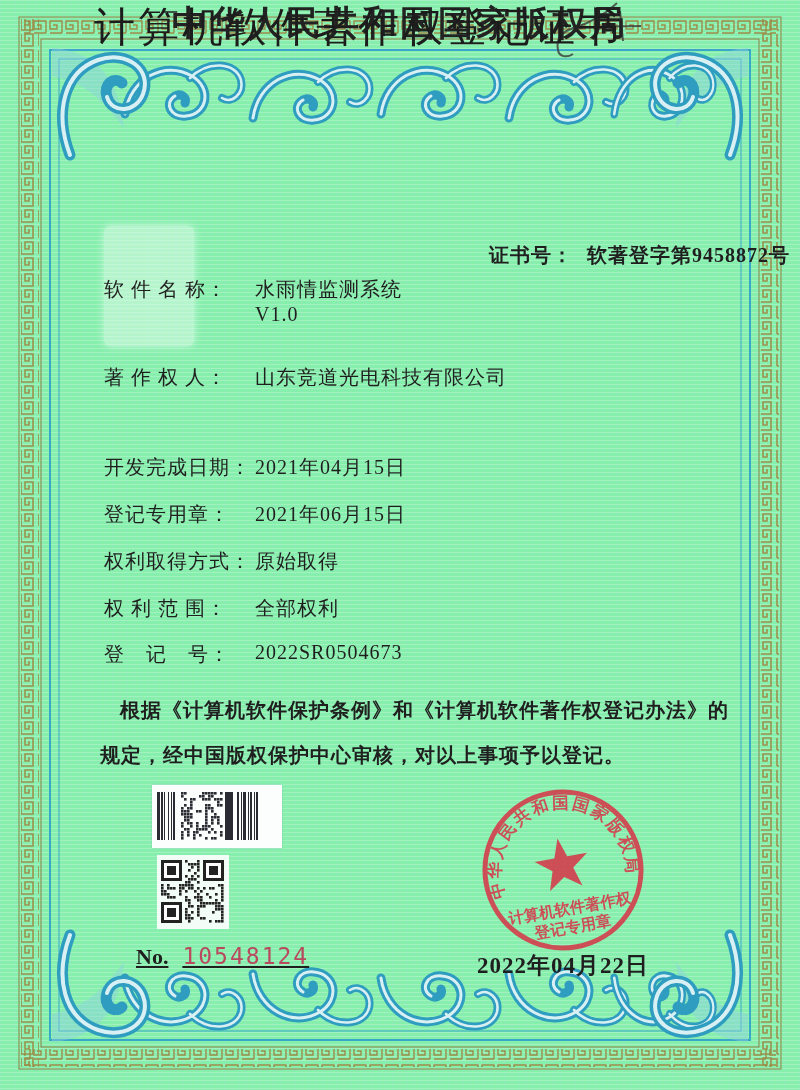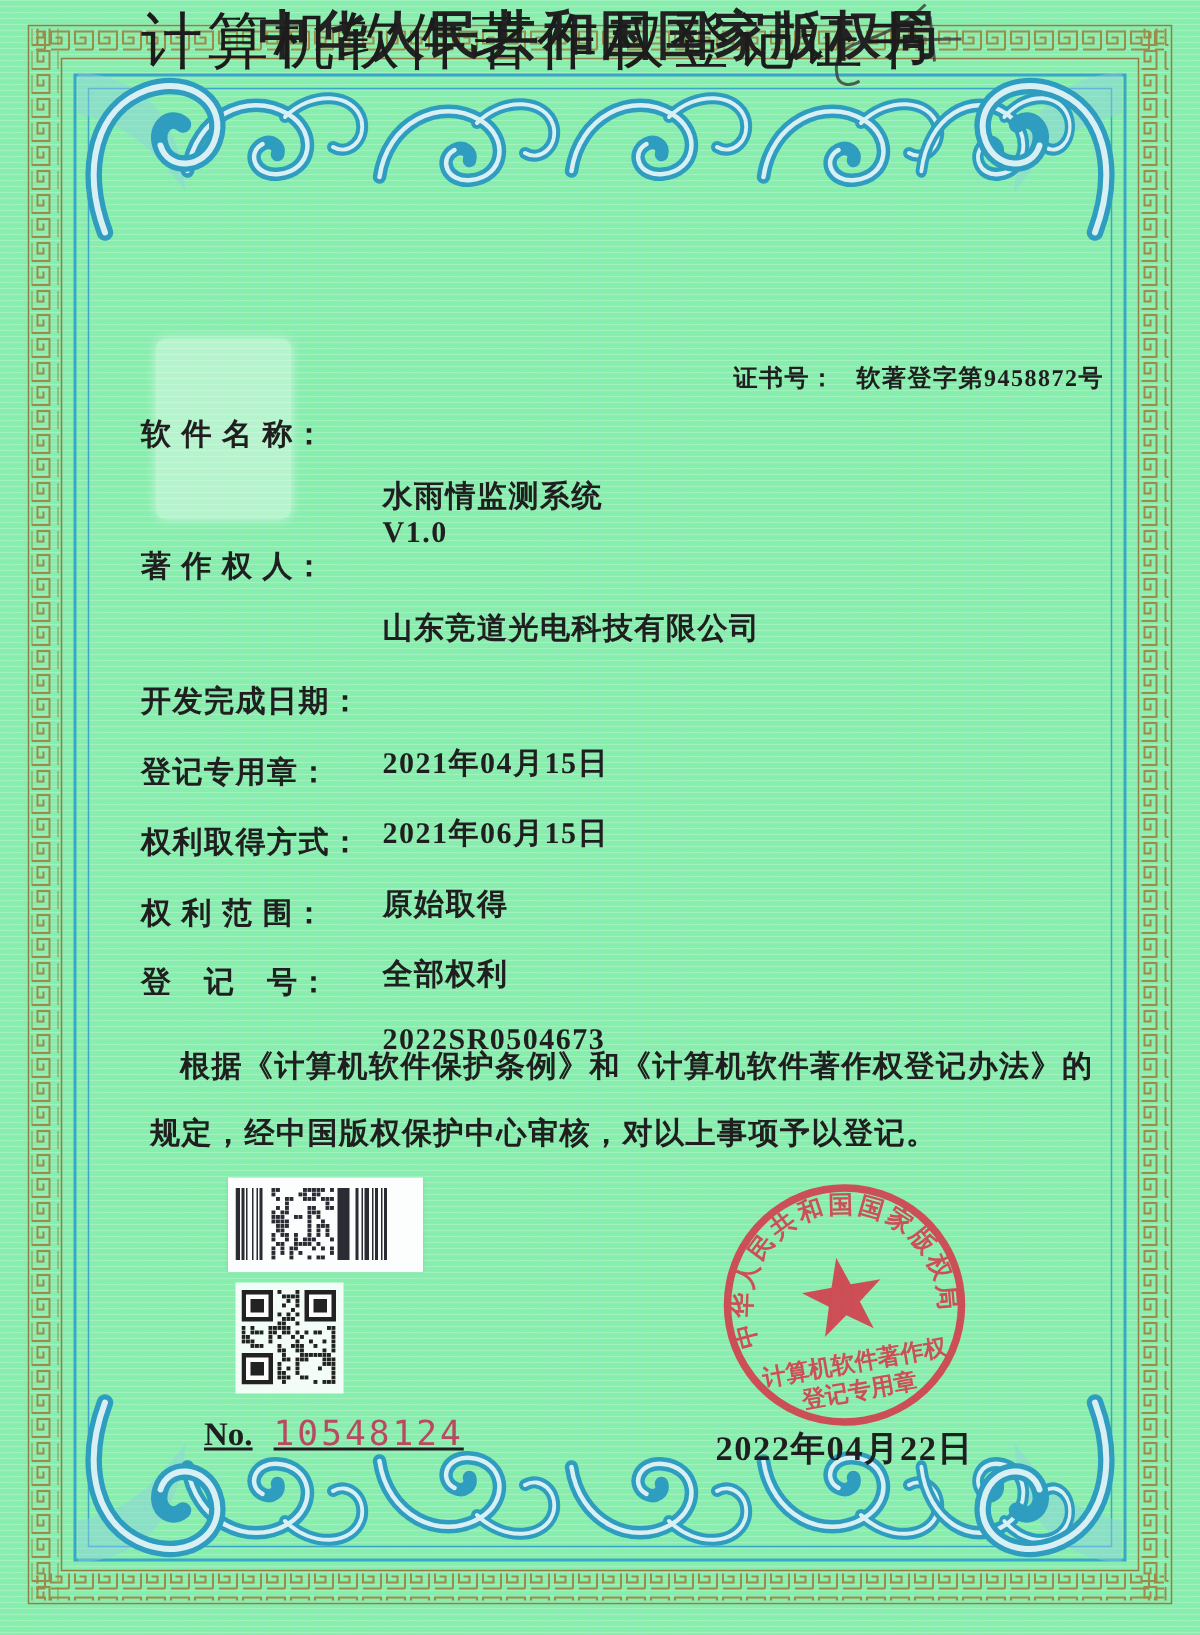--- a/index.html
+++ b/index.html
@@ -18,25 +18,25 @@
   .abs{position:absolute;}
   svg.deco{position:absolute;left:0;top:0;pointer-events:none;}
   .authority{
     left:0;top:122;width:800px;text-align:center;
     font-size:35px;font-weight:bold;letter-spacing:3px;color:#222;
   }
   .cert-title{
     left:0;top:177;width:716px;text-align:center;
     font-size:41px;font-weight:normal;letter-spacing:3px;color:#1c1c1c;
   }
-  .certno{left:489px;top:242px;font-size:16px;font-weight:bold;letter-spacing:1px;white-space:nowrap;}
+  .certno{left:489px;top:242px;font-size:20px;font-weight:bold;letter-spacing:1px;white-space:nowrap;}
   .certno .v{margin-left:14px;}
   .frow{left:0;top:0;white-space:nowrap;}
-  .frow .lbl{position:absolute;left:94px;font-size:20px;font-weight:bold;letter-spacing:1px;white-space:pre;}
-  .frow .val{position:absolute;left:255px;font-size:20px;font-weight:bold;letter-spacing:1px;white-space:pre;margin-top:41px;}
+  .frow .lbl{position:absolute;left:104px;font-size:20px;font-weight:normal;letter-spacing:1px;white-space:pre;}
+  .frow .val{position:absolute;left:255px;font-size:20px;font-weight:normal;letter-spacing:1px;white-space:pre;}
   .stmt{font-size:20px;font-weight:bold;letter-spacing:1px;white-space:nowrap;}
   .barcode-panel{left:152px;top:785px;width:130px;height:63px;background:#fcfdfd;box-shadow:0 0 2px rgba(120,160,170,.4);}
   .qr-panel{left:157px;top:855px;width:72px;height:74px;background:rgba(253,254,254,.9);}
   .serial{left:136px;top:943px;font-size:22px;font-weight:bold;white-space:nowrap;text-decoration:underline;}
   .serial .num{
     font-family:"DejaVu Sans Mono","Liberation Mono",monospace;
     color:#b8495f;font-size:23px;font-weight:normal;letter-spacing:2px;margin-left:14px;
   }
   .issue-date{left:463px;top:950px;width:200px;text-align:center;font-size:23px;font-weight:bold;letter-spacing:1px;}
   .seal-svg{position:absolute;left:460px;top:766px;pointer-events:none;}

